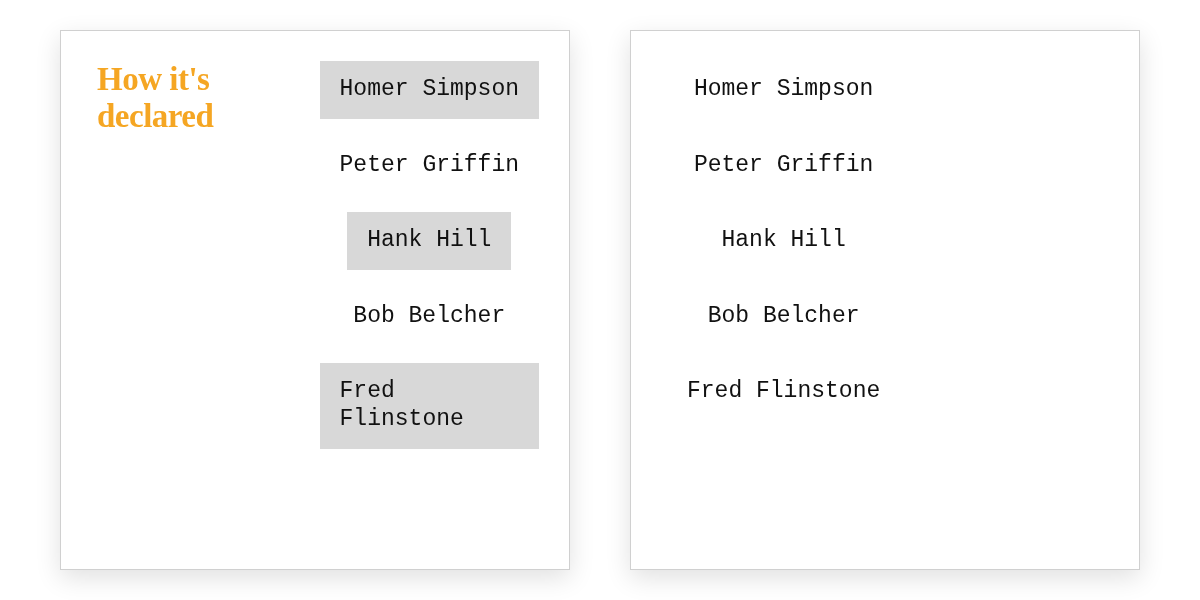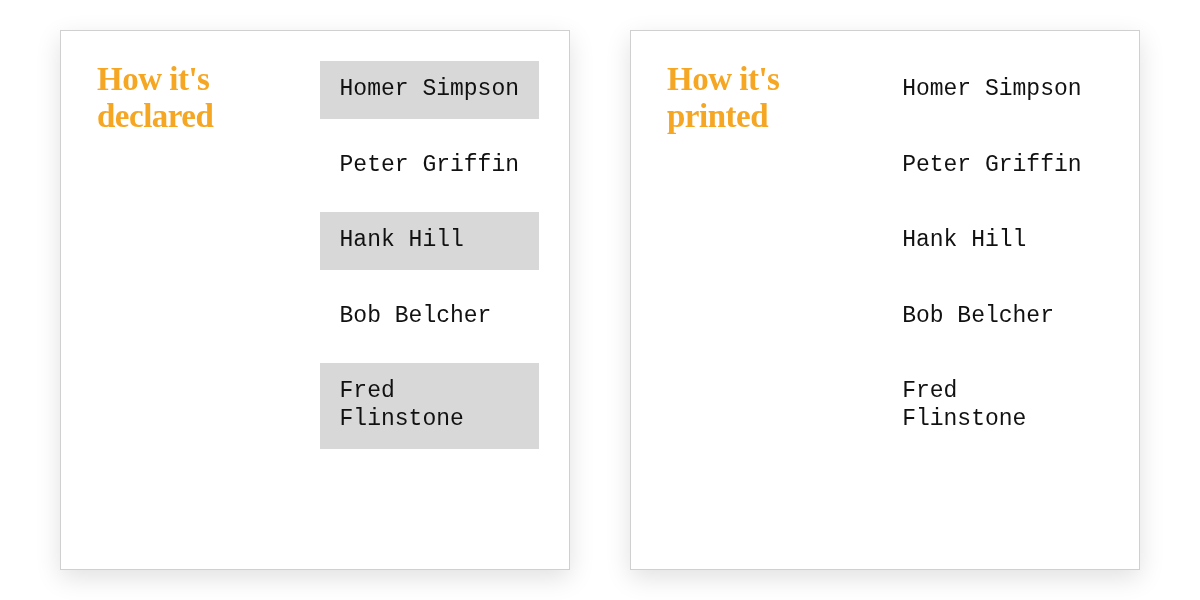--- a/index.html
+++ b/index.html
@@ -30,20 +30,21 @@
       font-weight: 700;
       font-size: 33px;
       color: #f5a623;
       margin-bottom: 36px;
       letter-spacing: -0.5px;
     }
     .list {
       display: flex;
       flex-direction: column;
       gap: 18px;
+      align-items: center;
     }
     .list-item {
       font-family: "SFMono-Regular", Menlo, Consolas, "Courier New", monospace;
       font-size: 23px;
       color: #111;
       padding: 15px 20px;
       line-height: 1.2;
     }
     .card.declared .list-item:nth-child(odd) {
       background: #d8d8d8;
@@ -60,21 +61,20 @@
   <div class="list">
     <div class="list-item">Homer Simpson</div>
     <div class="list-item">Peter Griffin</div>
     <div class="list-item">Hank Hill</div>
     <div class="list-item">Bob Belcher</div>
     <div class="list-item">Fred Flinstone</div>
   </div>
 </div>
 
 <div class="card printed">
-  <div class="card-title">How it's printed</div>
   <div class="list">
     <div class="list-item">Homer Simpson</div>
     <div class="list-item">Peter Griffin</div>
     <div class="list-item">Hank Hill</div>
     <div class="list-item">Bob Belcher</div>
     <div class="list-item">Fred Flinstone</div>
   </div>
 </div>
 
 </body></html>

